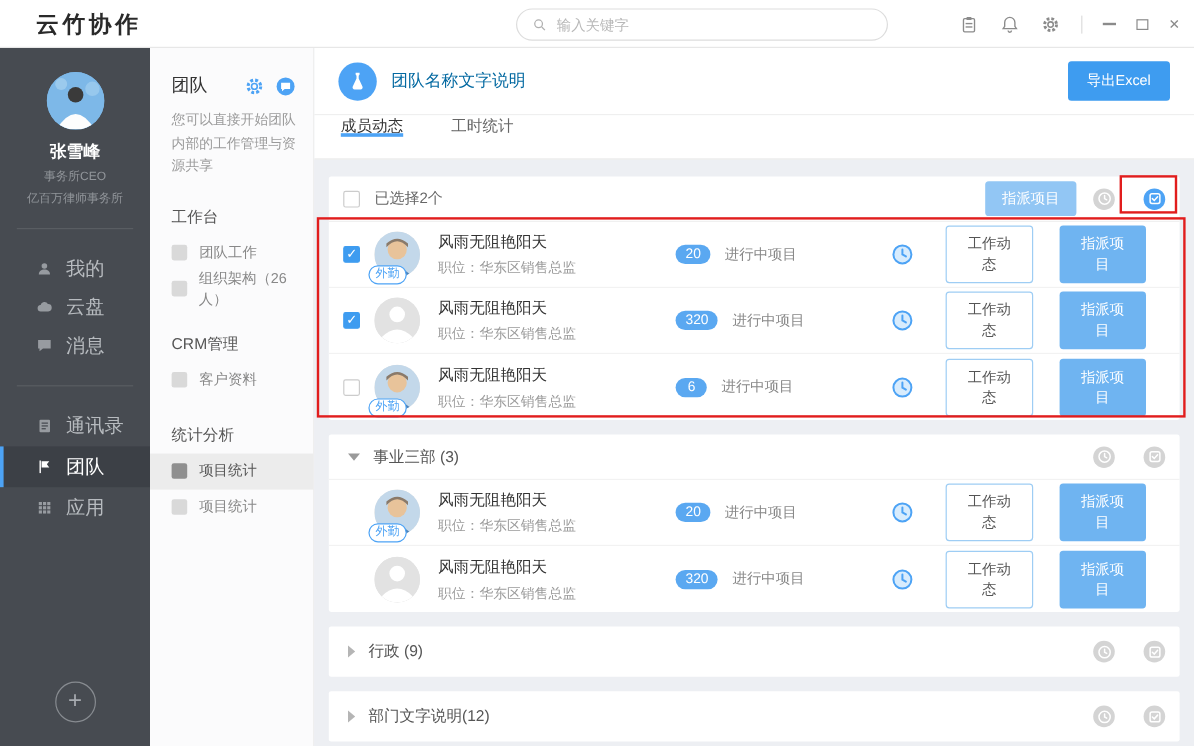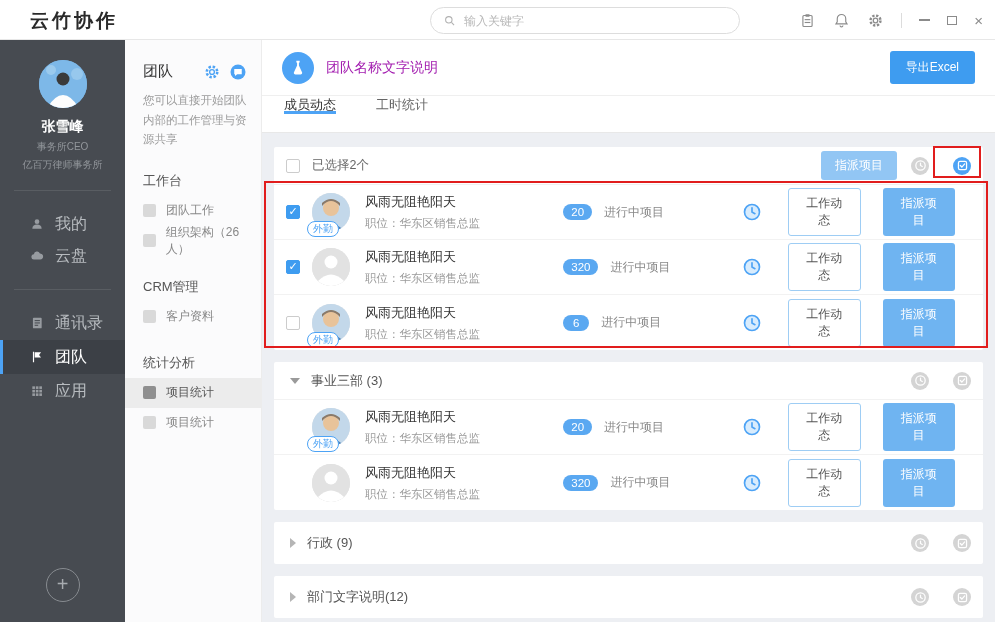--- a/index.html
+++ b/index.html
@@ -57,21 +57,21 @@
   .p-item .sq { width:13px; height:13px; background:#d9d9d9; border-radius:2px; margin-right:10px; }
   .p-item.active { background:#ececec; color:#555; }
   .p-item.active .sq { background:#8f8f8f; }
 
   
   .main { position:absolute; top:40px; left:262px; width:733px; height:582px; background:#edeff3; }
   .main-header { height:56px; background:#fff; display:flex; align-items:center; padding:0 20px;
                  border-bottom:1px solid #efefef; }
   .title-ic { width:32px; height:32px; border-radius:50%; background:#4da3f5; display:flex;
               align-items:center; justify-content:center; margin-right:12px; }
-  .main-title { font-size:14px; color:#a21caf; flex:1; }
+  .main-title { font-size:14px; color:#0369a1; flex:1; }
   .export-btn { background:#3e9cf0; color:#fff; font-size:12px; border:none; border-radius:3px;
                 padding:8px 16px; cursor:pointer; }
   .tabs { height:37px; background:#fff; display:flex; align-items:flex-start; padding-left:22px;
           border-bottom:1px solid #e8e8e8; }
   .tab { font-size:13px; color:#666; margin-right:40px; display:flex; align-items:center;
          cursor:pointer; position:relative; }
   .tab.active { color:#333; }
   .tab.active::after { content:""; position:absolute; left:0; right:0; bottom:0; height:3px; background:#4da3f5; }
 
   .content { padding:14px 12px 0 12px; }
@@ -261,20 +261,26 @@
           <use href="#ic-user"></use>
         </svg>
       <span>我的</span>
     </div>
     <div class="nav-item">
       <svg viewBox="0 0 24 24">
           <use href="#ic-cloud"></use>
         </svg>
       <span>云盘</span>
     </div>
+    <div class="nav-item">
+      <svg viewBox="0 0 24 24">
+          <use href="#ic-message"></use>
+        </svg>
+      <span>消息</span>
+    </div>
     <div class="side-div"></div>
     <div class="nav-item">
       <svg viewBox="0 0 24 24">
           <use href="#ic-contacts"></use>
         </svg>
       <span>通讯录</span>
     </div>
     <div class="nav-item active">
       <svg viewBox="0 0 24 24">
           <use href="#ic-flag"></use>

